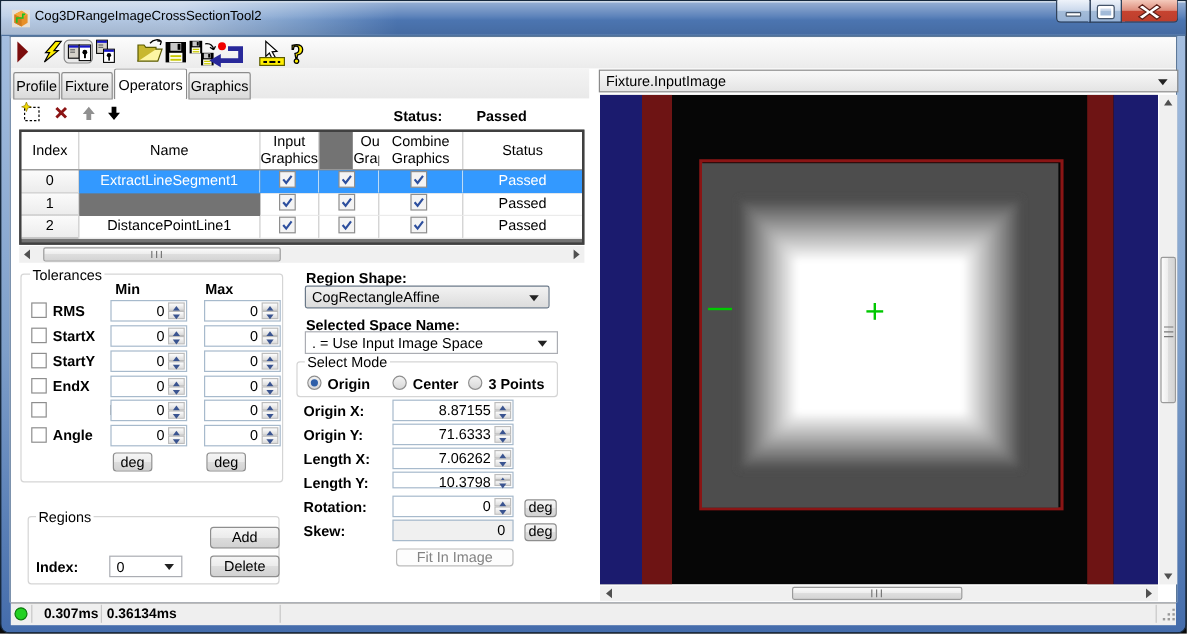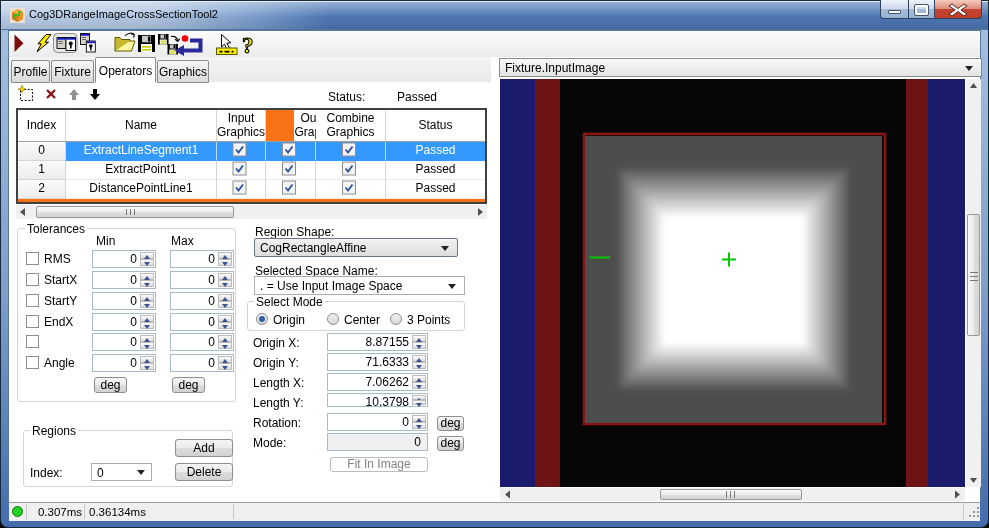--- a/index.html
+++ b/index.html
@@ -17,21 +17,21 @@
 #client { left:8px; top:30px; width:973px; height:472px; background:#fff; border:1px solid #5c7899; border-bottom:none; }
 .capbtn { top:0; height:19px; border:1px solid #31425a; border-top:none; }
 #btn-min { left:880px; width:29px; background:linear-gradient(#eef3fa 0%,#cbd9ec 48%,#a4bcd9 52%,#97b2d5 100%); border-radius:0 0 0 4px; }
 #btn-max { left:908px; width:27px; background:linear-gradient(#eef3fa 0%,#cbd9ec 48%,#a4bcd9 52%,#97b2d5 100%); }
 #btn-close { left:934px; width:48px; background:linear-gradient(#f4cabc 0%,#dd8d7c 48%,#c64330 52%,#bd3e2c 100%); border-radius:0 0 4px 0; }
 #toolbar { left:9px; top:31px; width:971px; height:26px;
   background:linear-gradient(#fcfcfc,#ebebeb); }
 #tabstrip { left:9px; top:57px; width:482px; height:25px; background:linear-gradient(#f4f4f4,#e9e9e9); }
 .tab { position:absolute; top:3px; height:23px; background:linear-gradient(#f6f6f6,#dadada); border:1px solid #8c8c8c; border-radius:2px 2px 0 0; text-align:center; padding-top:4px; font-size:12px; }
 .tab.sel { top:0; height:26px; background:#fff; padding-top:6px; z-index:3; border-bottom:1px solid #fff; }
-#grid { left:16px; top:108px; width:471px; height:96px; border:2px solid #404040; background:#f97316; }
+#grid { left:16px; top:108px; width:471px; height:96px; border:2px solid #404040; background:#737373; }
 .gh { position:absolute; background:#fff; border-right:1px solid #d5d5d5; text-align:center; top:0; height:31px; font-size:12px; line-height:14px; padding-top:1px; }
 .cell { position:absolute; background:#fff; border-right:1px solid #d5d5d5; border-bottom:1px solid #ebebeb; text-align:center; font-size:12px; line-height:17px; height:19px; }
 .rowhdr { background:linear-gradient(#fbfbfb,#ececec); border-bottom:1px solid #d5d5d5; }
 .selrow { background:#3399ff; color:#fff; border-right-color:#bcdcf8; border-bottom-color:#3399ff; }
 .sb-track { background:#f0f0f0; }
 .sb-thumb { position:absolute; background:linear-gradient(#fbfbfb 0%,#ececec 50%,#dedede 50%,#d4d4d4 100%); border:1px solid #9a9a9a; border-radius:2px; }
 .sb-thumb-v { background:linear-gradient(90deg,#fbfbfb 0%,#ececec 50%,#dedede 50%,#d4d4d4 100%); }
 .groupbox { position:absolute; border:1px solid #d5d5d5; border-radius:3px; }
 .gb-label { position:absolute; background:#fff; padding:0 2px; font-size:12px; z-index:2; }
 .num { position:absolute; background:#fff; border:1px solid #a7bacc; }
@@ -39,21 +39,21 @@
 .spin { position:absolute; right:1px; top:1px; width:14px; bottom:1px; }
 .spin .u, .spin .d { position:absolute; left:0; width:14px; height:50%; background:linear-gradient(#fdfdfd,#dcdcdc); border:1px solid #bcbcbc; }
 .spin .u { top:0; } .spin .d { bottom:0; }
 .tri-u { position:absolute; left:3px; top:2px; width:0; height:0; border-left:3.5px solid transparent; border-right:3.5px solid transparent; border-bottom:4px solid #3a5490; }
 .tri-d { position:absolute; left:3px; top:2px; width:0; height:0; border-left:3.5px solid transparent; border-right:3.5px solid transparent; border-top:4px solid #3a5490; }
 .btn { position:absolute; background:linear-gradient(#f5f5f5 0%,#ebebeb 50%,#dddddd 50%,#d2d2d2 100%); border:1px solid #8e8e8e; border-radius:3px; text-align:center; font-size:12px; }
 .cb { position:absolute; width:13px; height:13px; background:#fff; border:1px solid #8e8e8e; }
 .combo { position:absolute; background:#fff; border:1px solid #abadb3; font-size:12px; }
 .combo .ctext { position:absolute; left:5px; top:2px; white-space:nowrap; }
 .carrow { position:absolute; width:0; height:0; border-left:4px solid transparent; border-right:4px solid transparent; border-top:5px solid #222; }
-.label { position:absolute; font-size:12px; white-space:nowrap; }
+.label { position:absolute; font-size:12px; white-space:nowrap;font-weight:bold; }
 .vline { position:absolute; width:1px; background:#c8c8c8; }
 </style>
 </head>
 <body>
 <div id="frame" class="abs"></div>
 <div id="titlebar" class="abs"></div>
 <div id="client" class="abs"></div>
 
 <svg class="abs" style="left:10px; top:8px;" width="15" height="15" viewBox="0 0 15 15">
   <rect x="0" y="0" width="15" height="15" fill="#e8e0d4"></rect>
@@ -165,21 +165,20 @@
   <div style="position:absolute; left:0; top:31px; width:467px; height:1px; background:#a0a0a0;"></div>
 
   <div class="cell rowhdr" style="left:0; top:32px; width:48px;">0</div>
   <div class="cell selrow" style="left:48px; top:32px; width:151px;">ExtractLineSegment1</div>
   <div class="cell selrow" style="left:199px; top:32px; width:49px;"></div>
   <div class="cell selrow" style="left:248px; top:32px; width:50px;"></div>
   <div class="cell selrow" style="left:298px; top:32px; width:70px;"></div>
   <div class="cell selrow" style="left:368px; top:32px; width:99px; border-right:none;">Passed</div>
 
   <div class="cell rowhdr" style="left:0; top:51px; width:48px;">1</div>
-  <div class="cell" style="left:48px; top:51px; width:151px;">ExtractPoint1</div>
   <div class="cell" style="left:199px; top:51px; width:49px;"></div>
   <div class="cell" style="left:248px; top:51px; width:50px;"></div>
   <div class="cell" style="left:298px; top:51px; width:70px;"></div>
   <div class="cell" style="left:368px; top:51px; width:99px; border-right:none;">Passed</div>
 
   <div class="cell rowhdr" style="left:0; top:70px; width:48px;">2</div>
   <div class="cell" style="left:48px; top:70px; width:151px;">DistancePointLine1</div>
   <div class="cell" style="left:199px; top:70px; width:49px;"></div>
   <div class="cell" style="left:248px; top:70px; width:50px;"></div>
   <div class="cell" style="left:298px; top:70px; width:70px;"></div>
@@ -462,21 +461,21 @@
       <div class="val">0</div>
       <div class="spin">
         <div class="u">
           <div class="tri-u"></div>
         </div>
         <div class="d">
           <div class="tri-d"></div>
         </div>
       </div>
     </div>
-    <div class="label" style="left:253px; top:436px;">Mode:</div>
+    <div class="label" style="left:253px; top:436px;">Skew:</div>
     <div class="num" style="left:327px; top:433px; width:101px; height:18px; background:#f0f0f0;">
       <div class="val" style="right:6px;">0</div>
     </div>
   </div>
 <div class="btn" style="left:437px; top:416px; width:27px; height:15px; line-height:13px;">deg</div>
 <div class="btn" style="left:437px; top:436px; width:27px; height:15px; line-height:13px;">deg</div>
 <div class="btn" style="left:330px; top:457px; width:98px; height:15px; line-height:13px; color:#838383; background:#fdfdfd; border-color:#bcbcbc;">Fit In Image</div>
 
 <div class="combo" style="left:499px; top:58px; width:483px; height:19px; background:linear-gradient(#f8f8f8,#e4e4e4); border:1px solid #8a8a8a;">
   <div class="ctext">Fixture.InputImage</div>

